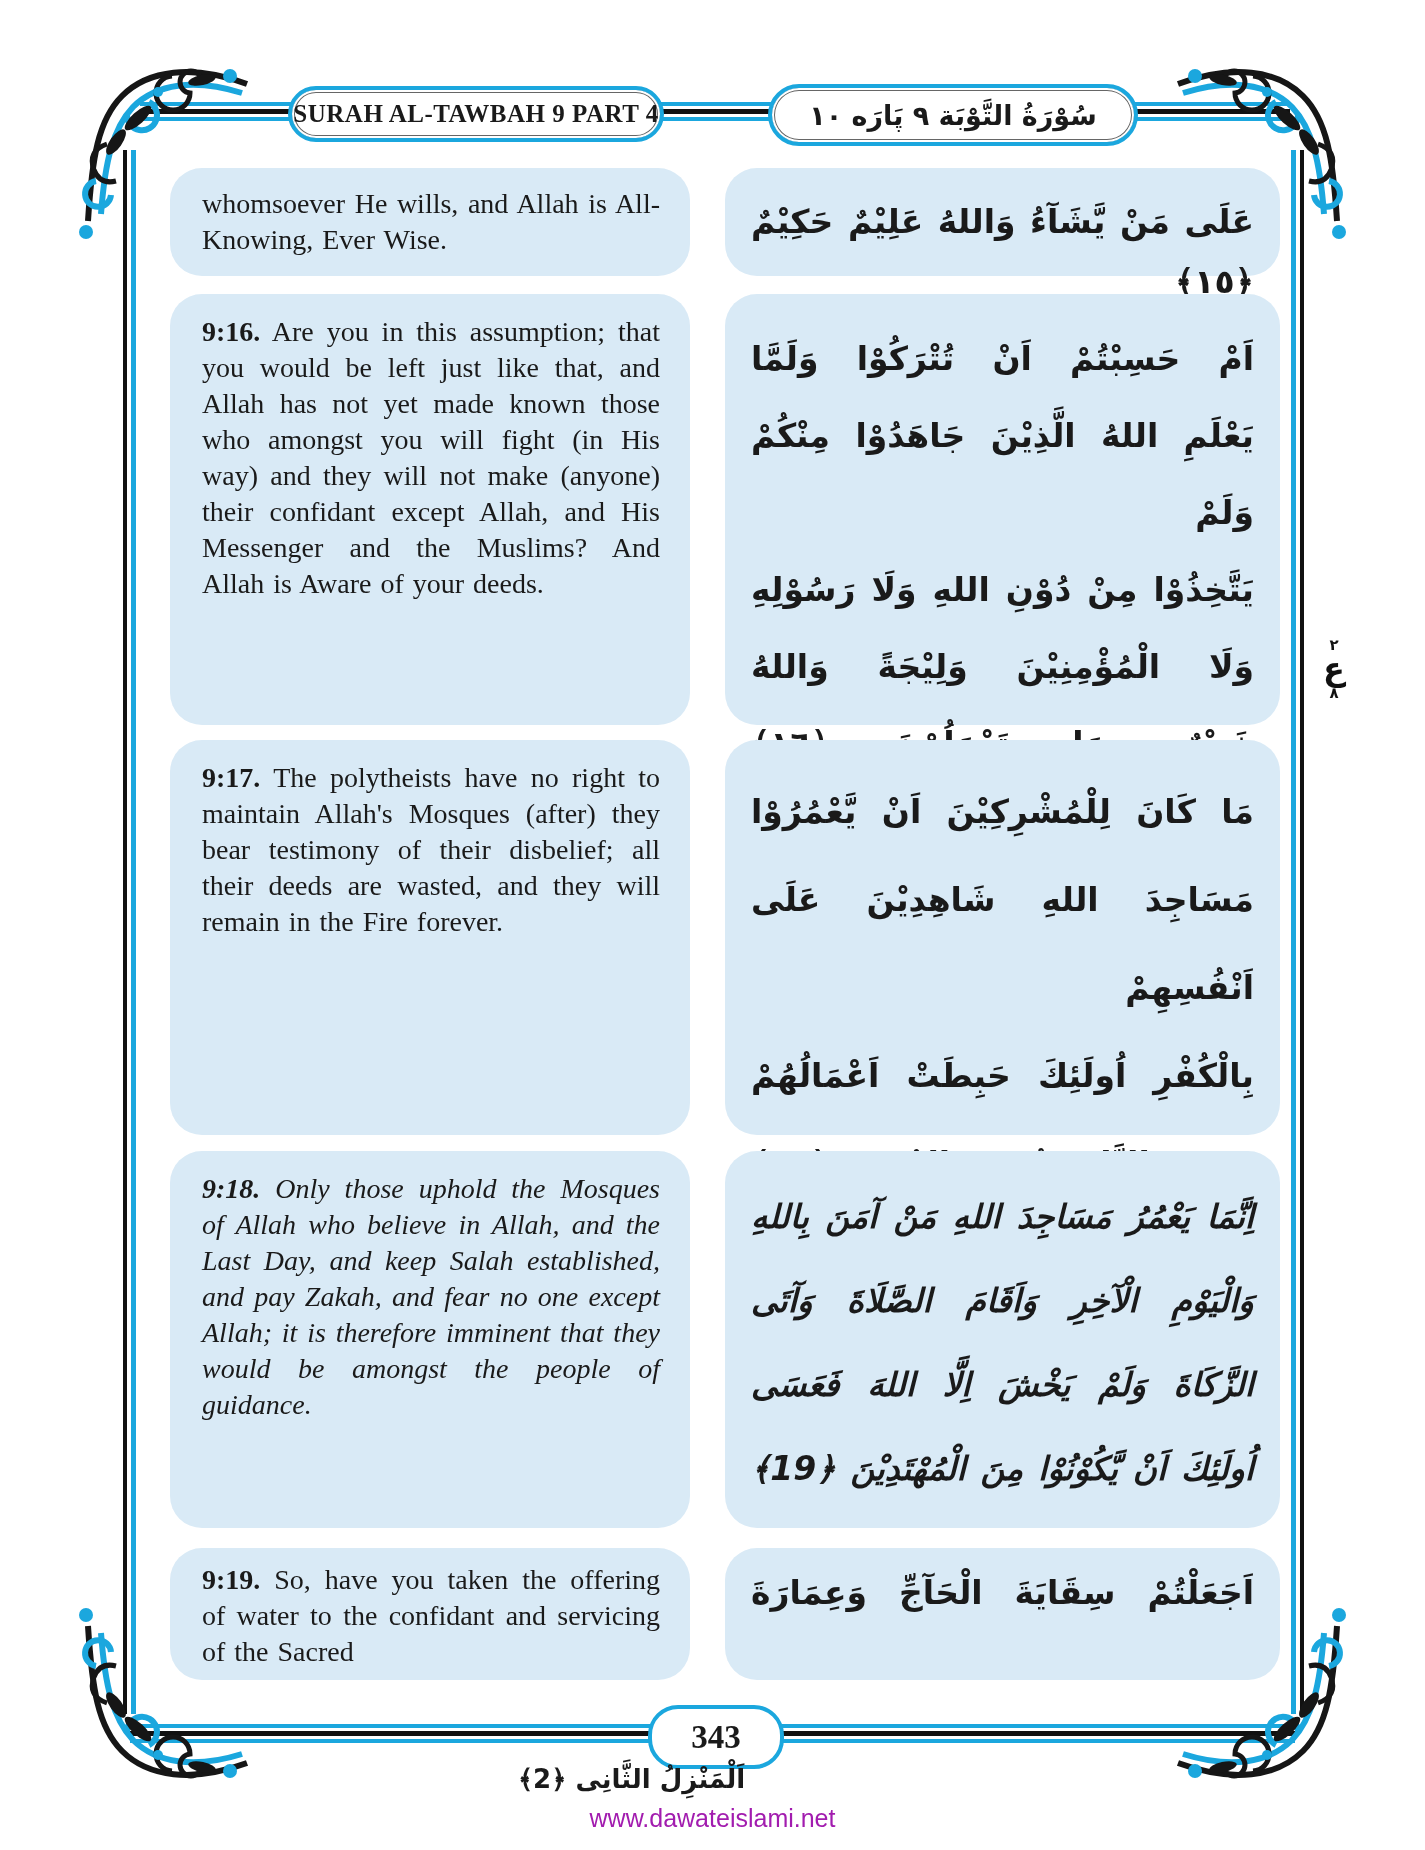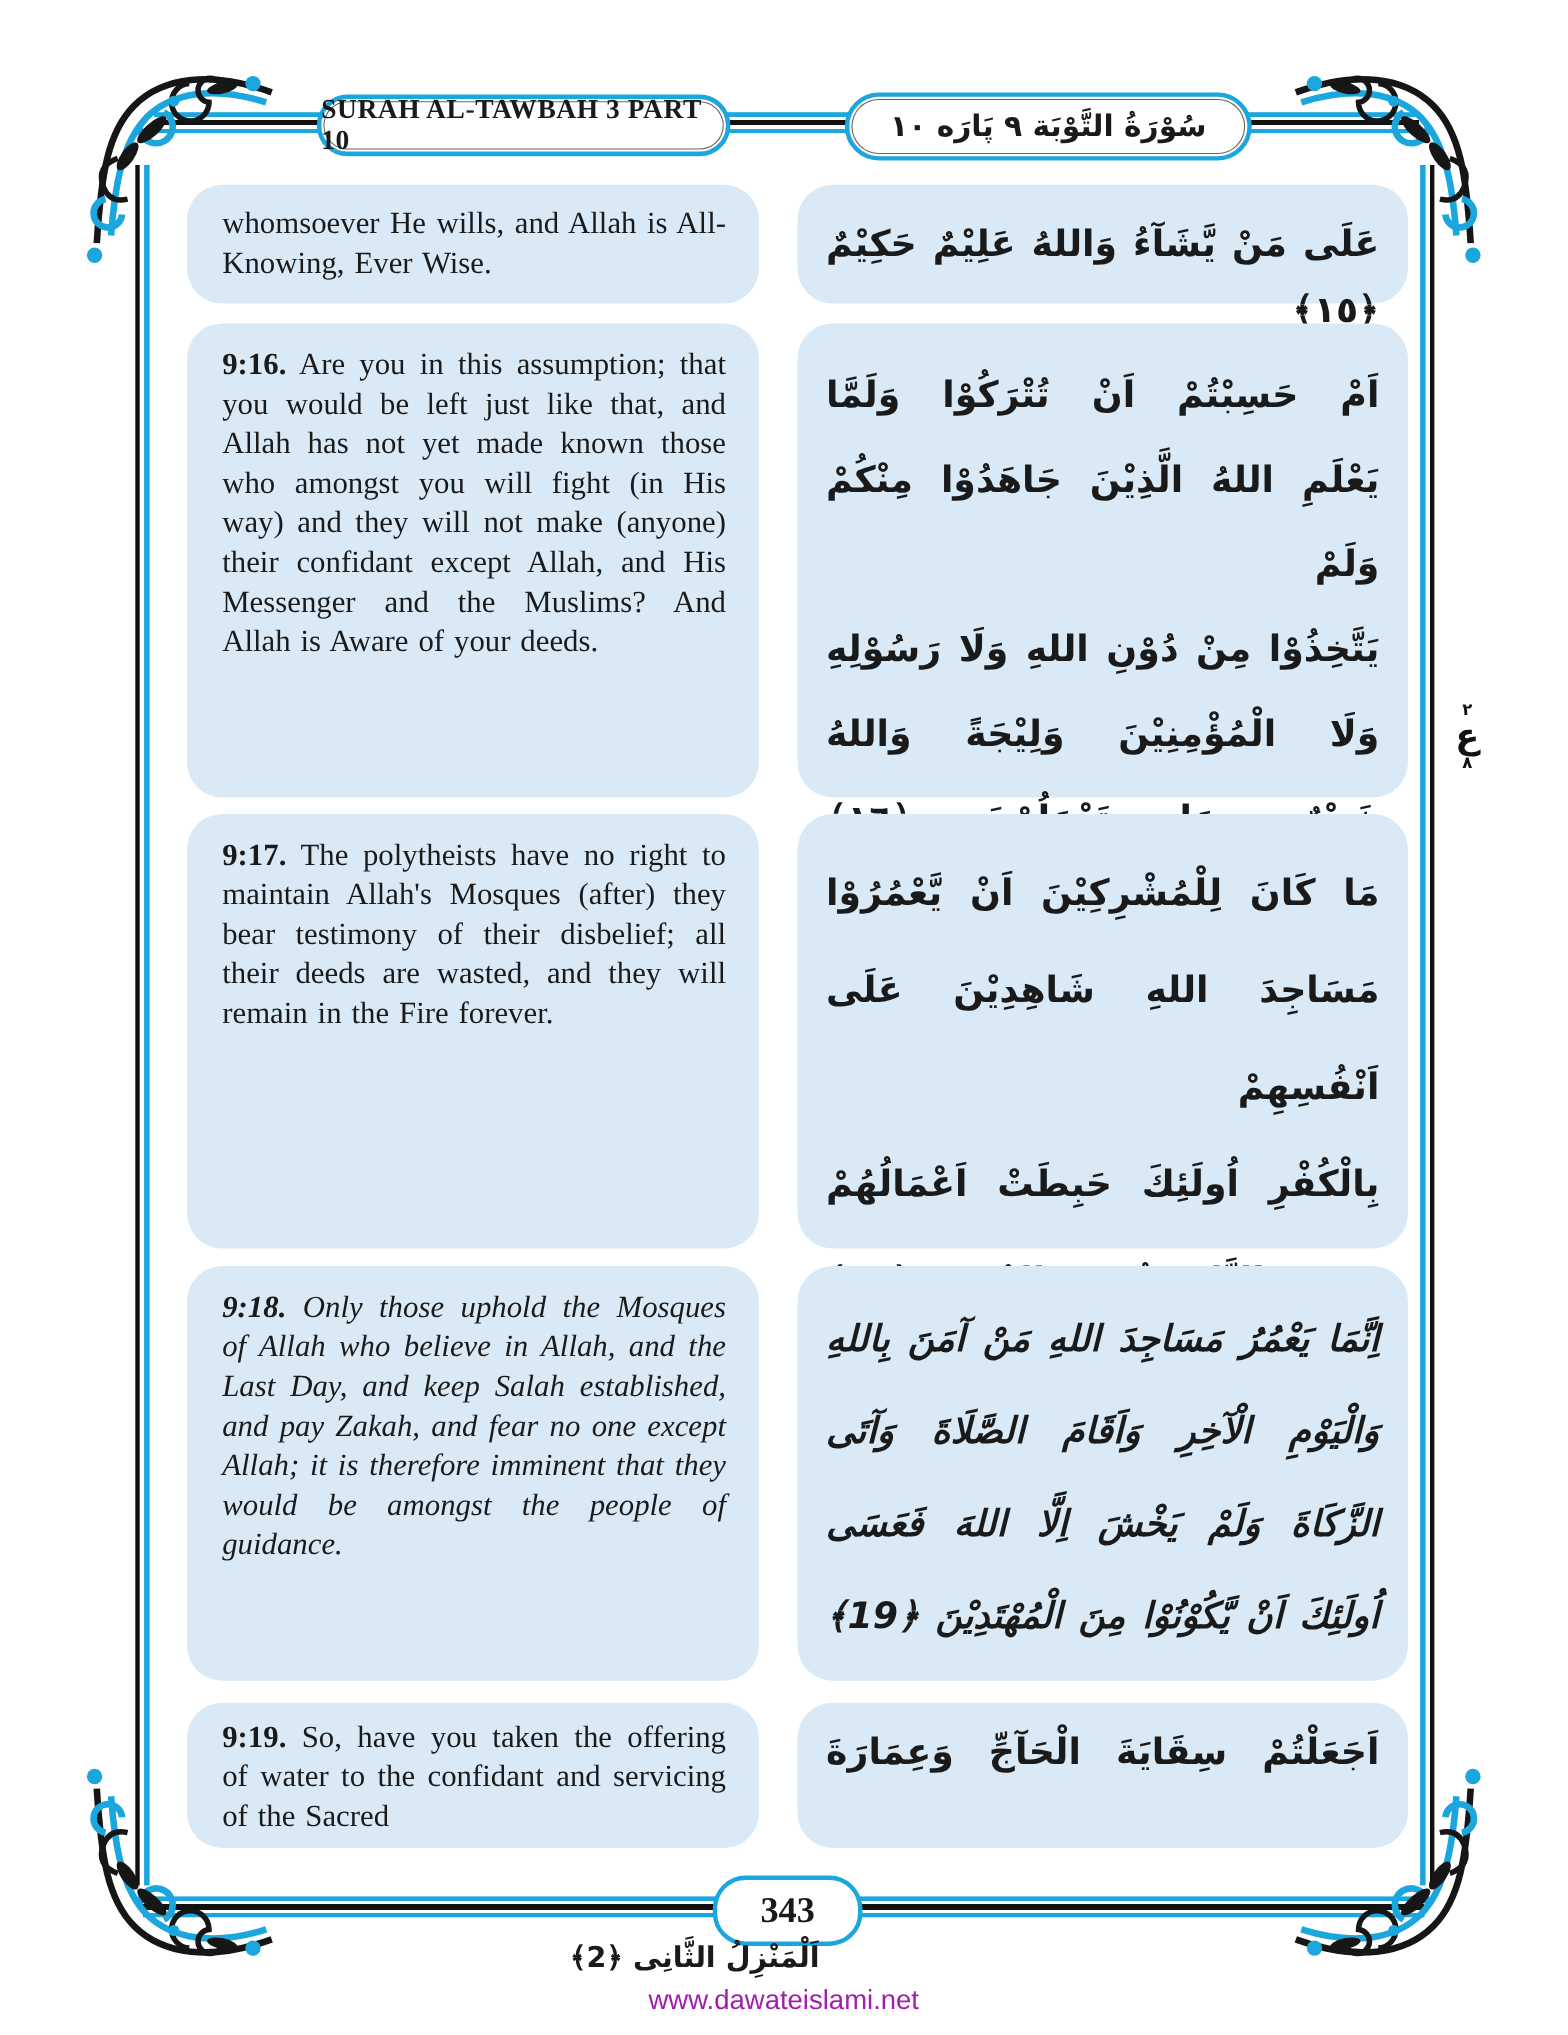--- a/index.html
+++ b/index.html
@@ -146,21 +146,21 @@
     <path d="M44 135 a13 13 0 1 0 15 14" fill="none" stroke="#1BA7DE" stroke-width="6"></path>
     <ellipse cx="86" cy="72" rx="17" ry="6" transform="rotate(-42 86 72)" fill="#161616"></ellipse>
     <ellipse cx="64" cy="96" rx="15" ry="6" transform="rotate(-55 64 96)" fill="#161616"></ellipse>
     <ellipse cx="150" cy="34" rx="14" ry="5" transform="rotate(-12 150 34)" fill="#161616"></ellipse>
     <circle cx="178" cy="30" r="7" fill="#1BA7DE"></circle>
     <circle cx="34" cy="186" r="7" fill="#1BA7DE"></circle>
     <circle cx="106" cy="46" r="5" fill="#1BA7DE"></circle>
   </svg>
 
   <div class="pill title-en">
-    <span>SURAH AL-TAWBAH 3 PART 10</span>
+    <span>SURAH AL-TAWBAH 9 PART 4</span>
   </div>
   <div class="pill title-ar">
     <span>سُوْرَةُ التَّوْبَة ٩ پَارَه ١٠</span>
   </div>
 
   <section class="row r1">
     <div class="block en">
       <p><b class="vref"></b> <span>whomsoever He wills, and Allah is All-Knowing, Ever Wise.</span></p>
     </div>
     <div class="block ar">عَلَى مَنْ يَّشَآءُ وَاللهُ عَلِيْمٌ حَكِيْمٌ ﴿١٥﴾</div>

